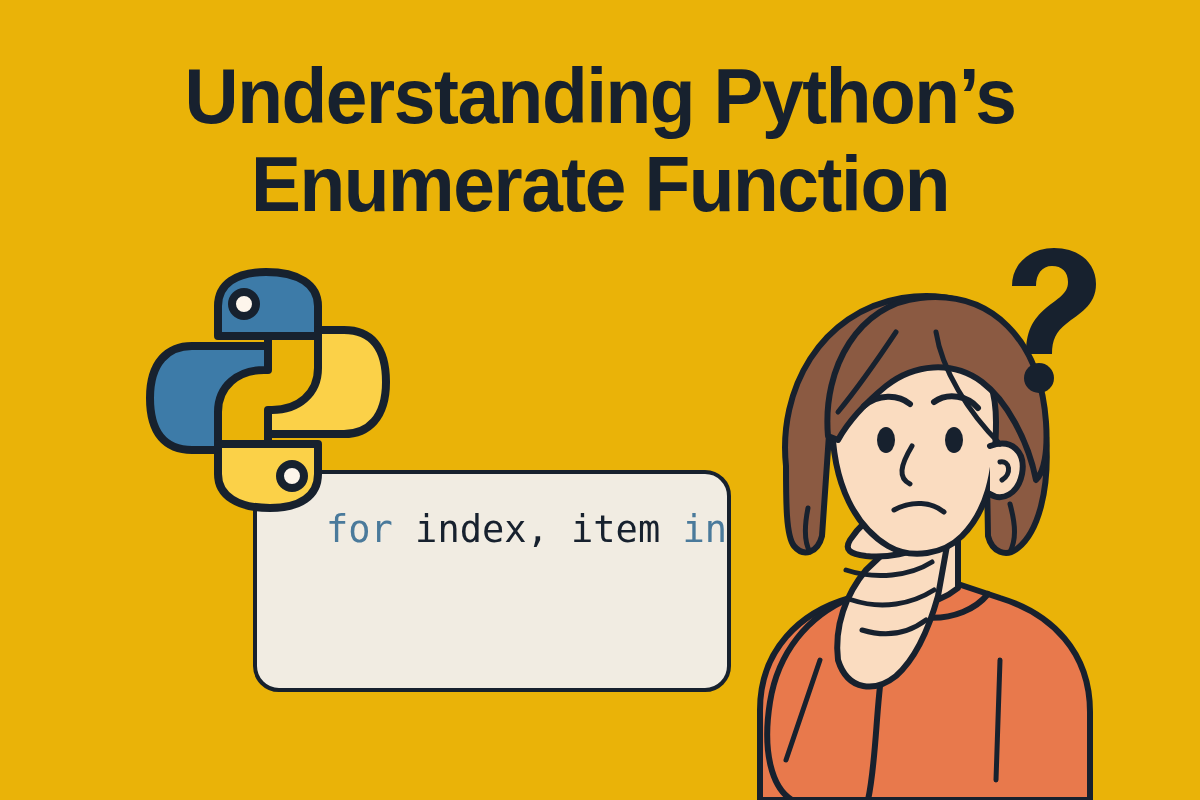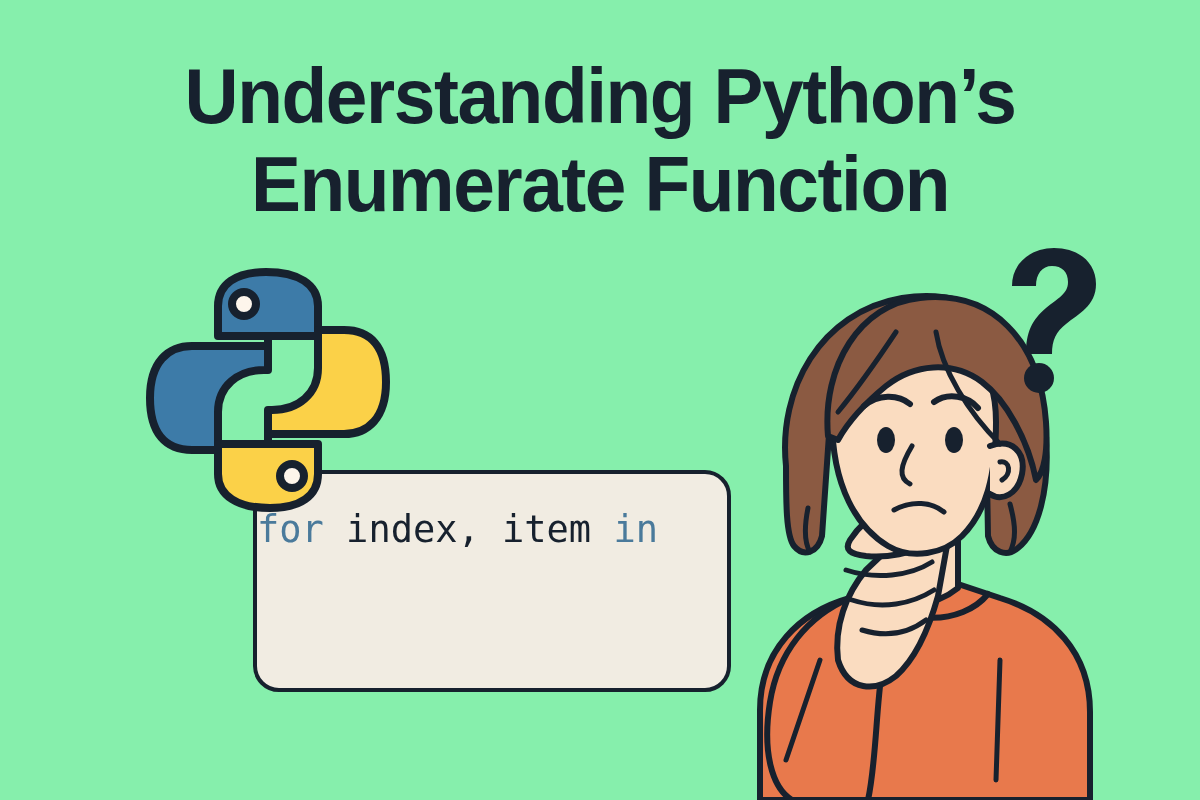--- a/index.html
+++ b/index.html
@@ -5,21 +5,21 @@
 <style>
   html, body {
     margin: 0;
     padding: 0;
     background: #fdf5eb;
   }
   #canvas {
     position: relative;
     width: 1200px;
     height: 800px;
-    background: #86efac;
+    background: #eab308;
     overflow: hidden;
     font-family: "Liberation Sans", sans-serif;
   }
 
   
   #title-block {
     position: absolute;
     left: 0;
     top: 52px;
     width: 1200px;
@@ -59,21 +59,21 @@
     border: 4px solid #17212e;
     border-radius: 26px;
     box-sizing: border-box;
     z-index: 3;
   }
   #code-text {
     position: absolute;
     left: 0;
     top: 28px;
     width: 100%;
-    text-align: left;
+    text-align: right;
   }
   .code-line {
     display: block;
     font-size: 37px;
     line-height: 56px;
     color: #17212e;
     white-space: pre;
   }
   .code-line.mono {
     font-family: "DejaVu Sans Mono", "Liberation Mono", monospace;

